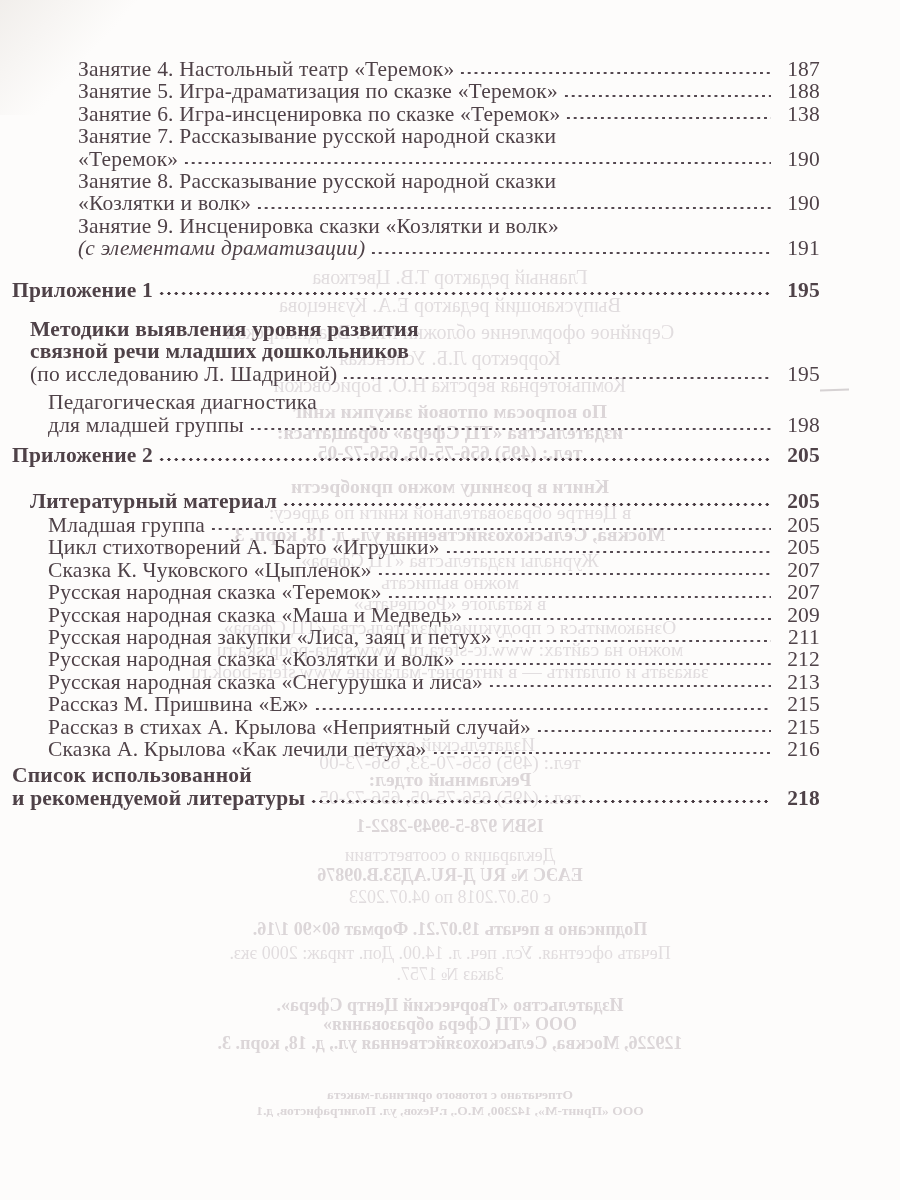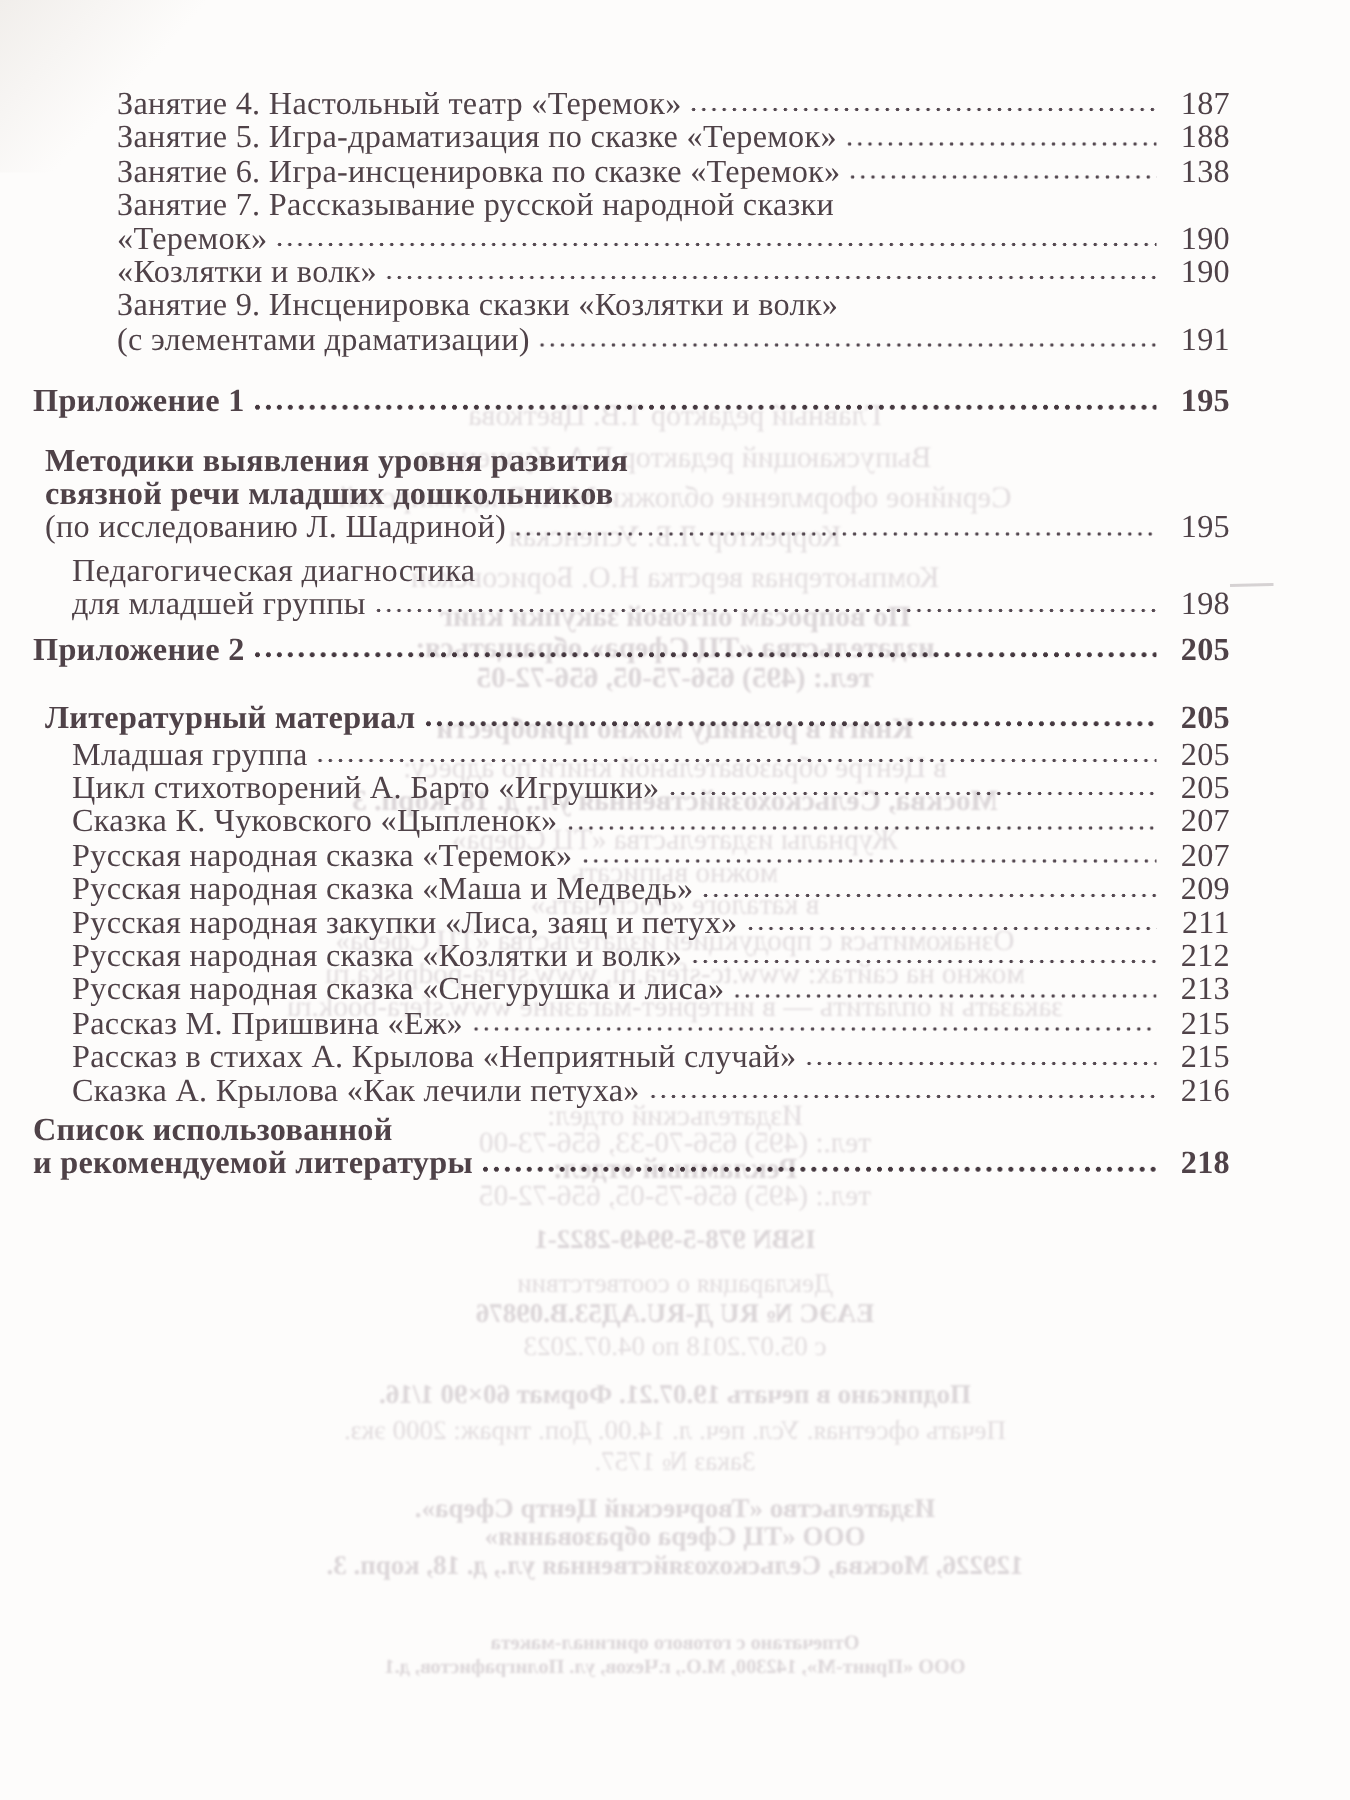--- a/index.html
+++ b/index.html
@@ -17,27 +17,27 @@
     background:linear-gradient(132deg,#f1eeeb 0%,rgba(253,252,251,0) 55%);
   }
   
   #toc{position:absolute;left:0;top:12px;right:80px;}
   .entry{}
   .toc-line{
     display:flex;align-items:stretch;
     font-size:21.5px;line-height:22.4px;
     letter-spacing:0.2px;
   }
-  .lvl0{padding-left:22px;}
+  .lvl0{padding-left:12px;}
   .lvl1{padding-left:30px;}
   .lvl2{padding-left:78px;}
   .lvl3{padding-left:48px;}
   .txt{white-space:pre;}
   .b{font-weight:bold;}
-  .i{}
+  .i{font-style:italic;}
   .dots{
     flex:1;min-width:18px;margin-left:5px;margin-right:7px;
     background-image:radial-gradient(circle,#544850 1.1px,rgba(0,0,0,0) 1.35px);
     background-size:6.8px 6px;background-repeat:repeat-x;
     background-position:left calc(100% - 4px);
   }
   .pb .dots{
     background-image:radial-gradient(circle,#45383f 1.45px,rgba(0,0,0,0) 1.7px);
     background-size:7.3px 7px;
   }
@@ -131,20 +131,23 @@
           <span class="txt">Занятие 7. Рассказывание русской народной сказки</span>
         </div>
         <div class="toc-line lvl2">
           <span class="txt">«Теремок»</span>
           <span class="dots"></span>
           <span class="pagenum">190</span>
         </div>
       </div>
       <div class="entry">
         <div class="toc-line lvl2">
+          <span class="txt">Занятие 8. Рассказывание русской народной сказки</span>
+        </div>
+        <div class="toc-line lvl2">
           <span class="txt">«Козлятки и волк»</span>
           <span class="dots"></span>
           <span class="pagenum">190</span>
         </div>
       </div>
       <div class="entry">
         <div class="toc-line lvl2">
           <span class="txt">Занятие 9. Инсценировка сказки «Козлятки и волк»</span>
         </div>
         <div class="toc-line lvl2">

